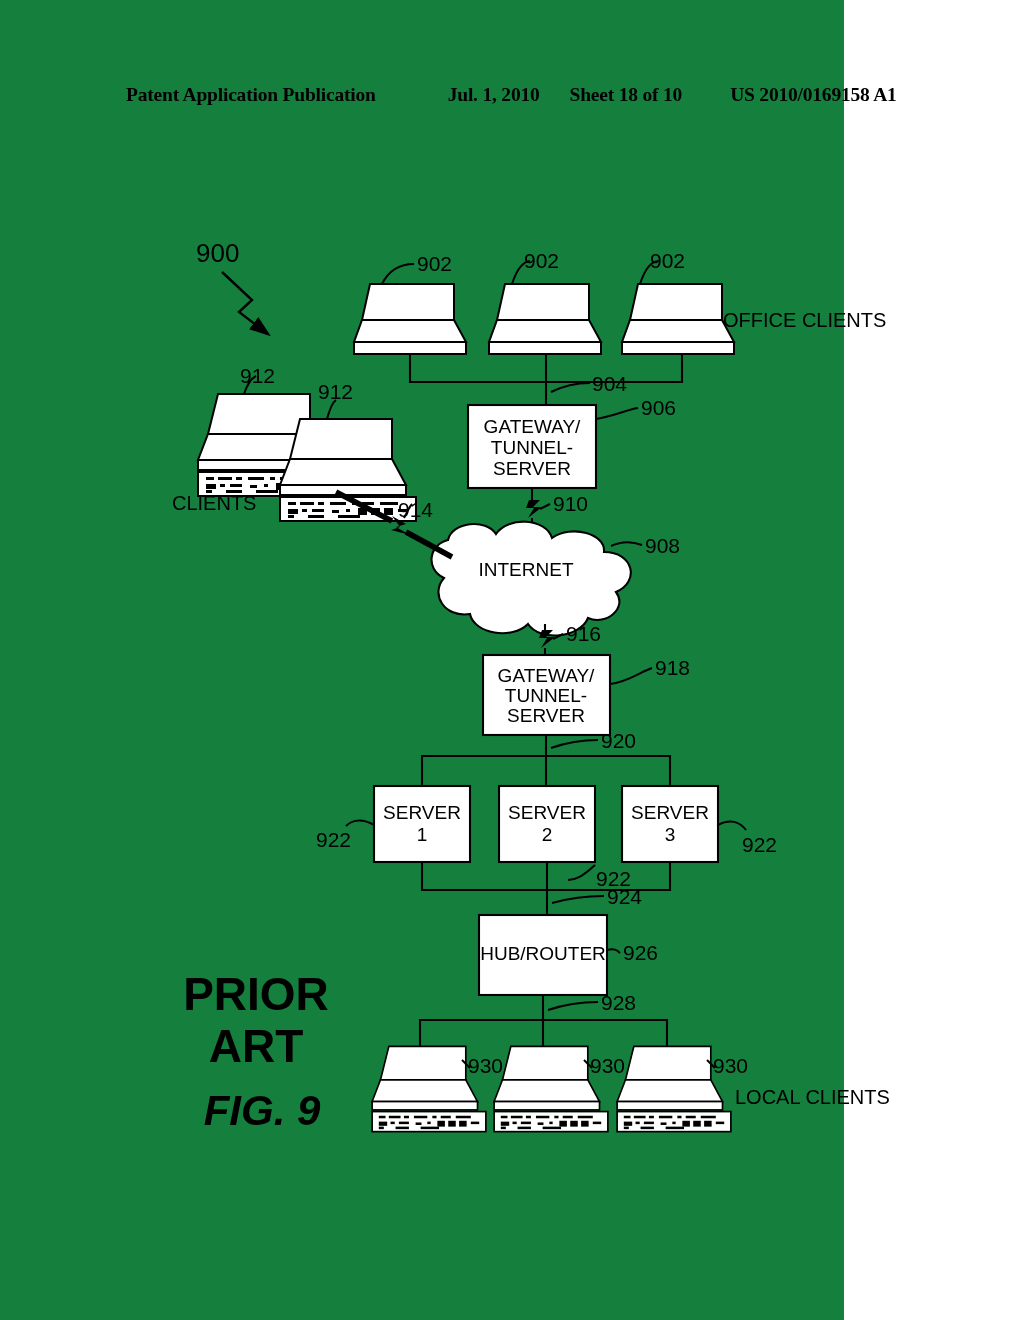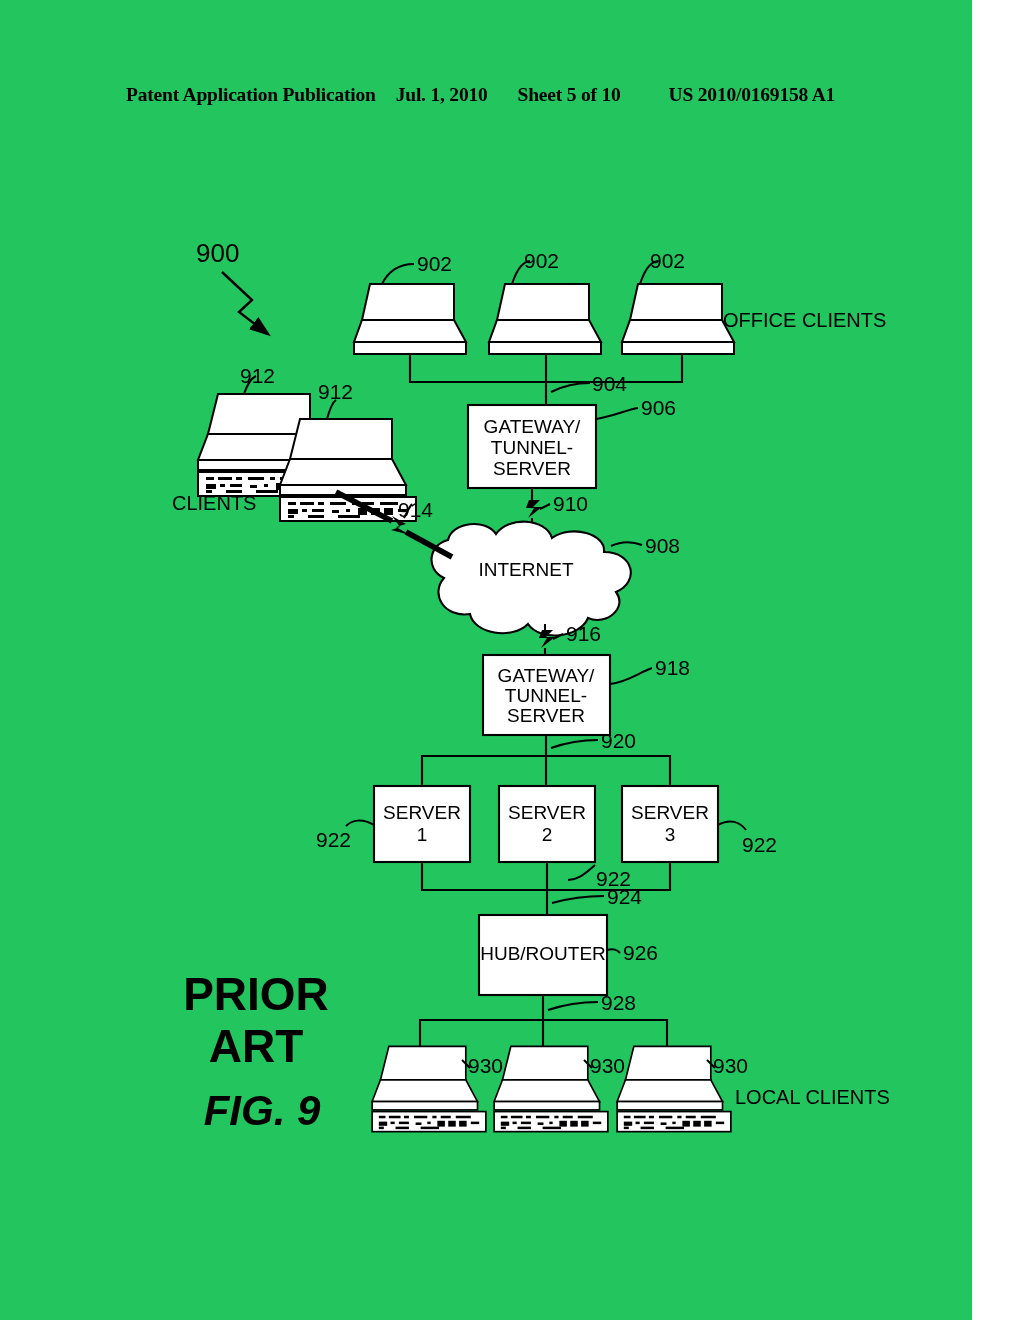--- a/index.html
+++ b/index.html
@@ -11,43 +11,43 @@
   body {
     width: 1024px;
     height: 1320px;
     font-family: "Liberation Serif", serif;
     color: #000000;
     overflow: hidden;
     position: relative;
   }
   .page {
     position: relative;
-    width: 972px;
+    width: 844px;
     height: 1320px;
-    background: #22c55e;
+    background: #15803d;
     text-align: center;
   }
 
   
   .pub-header {
     position: absolute;
     top: 84px;
     left: 126px;
     width: 772px;
     display: flex;
     flex-direction: row;
     align-items: baseline;
     font-family: "Liberation Serif", serif;
     font-weight: bold;
     font-size: 19.5px;
     letter-spacing: -0.2px;
     white-space: nowrap;
   }
   .pub-header .hdr-pub      { flex: 0 0 auto; }
-  .pub-header .hdr-date     { flex: 0 0 auto; margin-left: 20px; }
+  .pub-header .hdr-date     { flex: 0 0 auto; margin-left: 72px; }
   .pub-header .hdr-sheet    { flex: 0 0 auto; margin-left: 30px; }
   .pub-header .hdr-docnum   { flex: 0 0 auto; margin-left: 48px; }
 
   
   #figure-canvas {
     position: absolute;
     top: 0;
     left: 0;
     width: 1024px;
     height: 1320px;
@@ -111,21 +111,21 @@
   .bolt { fill: #000000; }
 </style>
 </head>
 <body>
 
 <div class="page">
 
   <div class="pub-header">
     <span class="hdr-pub">Patent Application Publication</span>
     <span class="hdr-date">Jul. 1, 2010</span>
-    <span class="hdr-sheet">Sheet 5 of 10</span>
+    <span class="hdr-sheet">Sheet 18 of 10</span>
     <span class="hdr-docnum">US 2010/0169158 A1</span>
   </div>
 
   <svg id="figure-canvas" viewBox="0 0 1024 1320">
     <defs>
       <marker id="arrowhead" markerWidth="9" markerHeight="9" refX="7.5" refY="3.2" orient="auto">
         <polygon points="0,0 9,3.2 0,6.4" fill="#000000"></polygon>
       </marker>
 
       <symbol id="sym-terminal" viewBox="0 0 120 96">

